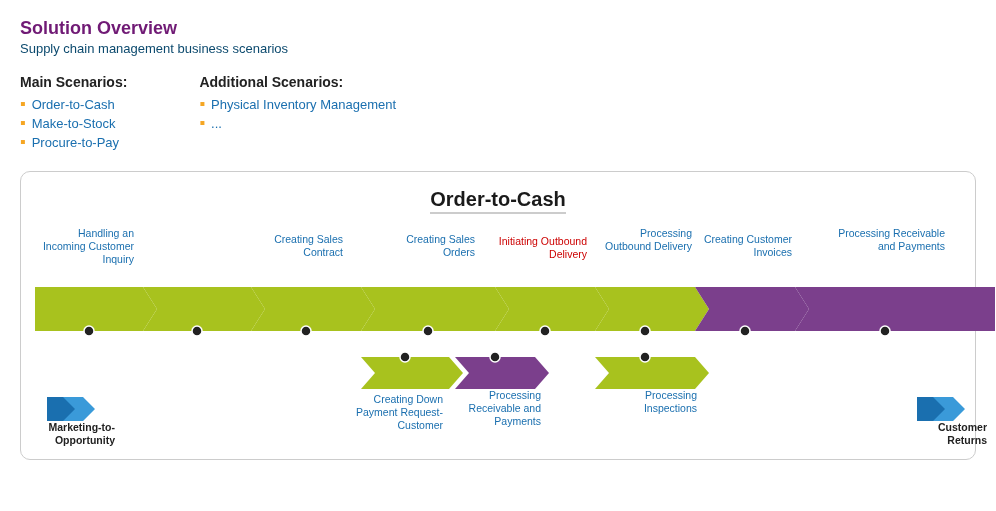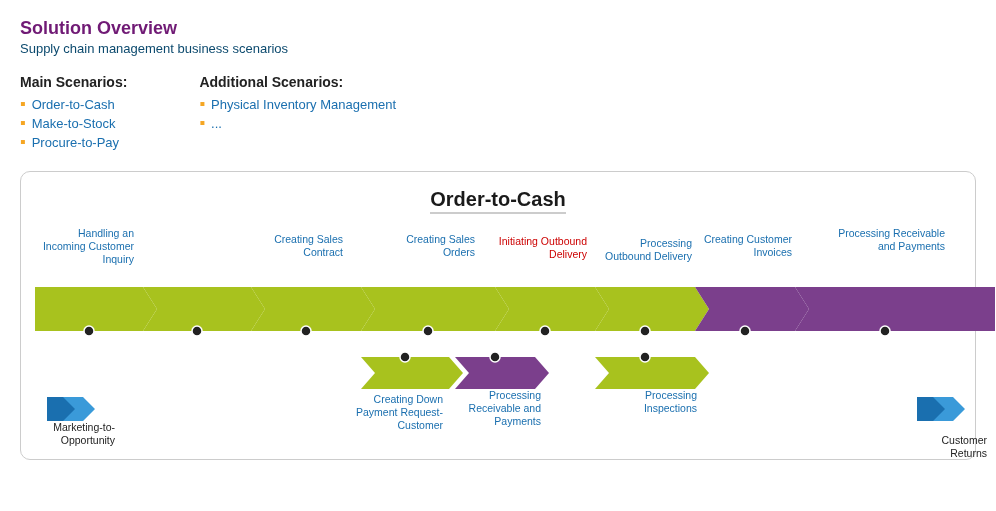--- a/index.html
+++ b/index.html
@@ -88,21 +88,21 @@
       font-size: 10.5px;
       color: #1a6faf;
       text-align: right;
       line-height: 1.25;
     }
     .flow-label.red {
       color: #cc0000;
     }
     .flow-label.black {
       color: #222;
-      font-weight: normal;
+      font-weight: bold;
     }
 
     
     svg.flow-arrows {
       position: absolute;
       top: 0; left: 0;
       width: 100%;
       height: 100%;
     }
 
@@ -188,24 +188,24 @@
 
       <polygon points="882,172 902,172 914,184 902,196 882,196" fill="#1a6faf"></polygon>
       <polygon points="898,172 918,172 930,184 918,196 898,196 910,184" fill="#3a9ad9"></polygon>
 
     </svg>
 
     <div class="flow-label" style="left:4px; top:2px; width:95px;">Handling an Incoming Customer Inquiry</div>
     <div class="flow-label" style="left:350px; top:8px; width:90px;">Creating Sales Orders</div>
     <div class="flow-label" style="left:218px; top:8px; width:90px;">Creating Sales Contract</div>
     <div class="flow-label red" style="left:462px; top:10px; width:90px;">Initiating Outbound Delivery</div>
-    <div class="flow-label" style="left:562px; top:12px; width:95px;">Processing Outbound Delivery</div>
+    <div class="flow-label" style="left:562px; top:2px; width:95px;">Processing Outbound Delivery</div>
     <div class="flow-label" style="left:662px; top:8px; width:95px;">Creating Customer Invoices</div>
     <div class="flow-label" style="left:800px; top:2px; width:110px;">Processing Receivable and Payments</div>
 
     <div class="flow-label black" style="left:0px; top:196px; width:80px;">Marketing-to-Opportunity</div>
     <div class="flow-label" style="left:318px; top:168px; width:90px;">Creating Down Payment Request-Customer</div>
     <div class="flow-label" style="left:416px; top:164px; width:90px;">Processing Receivable and Payments</div>
     <div class="flow-label" style="left:567px; top:164px; width:95px;">Processing Inspections</div>
-    <div class="flow-label black" style="left:872px; top:196px; width:80px;margin-top:13px;">Customer Returns</div>
+    <div class="flow-label black" style="left:872px; top:196px; width:80px;">Customer Returns</div>
 
   </div>
 </div>
 
 </body></html>

